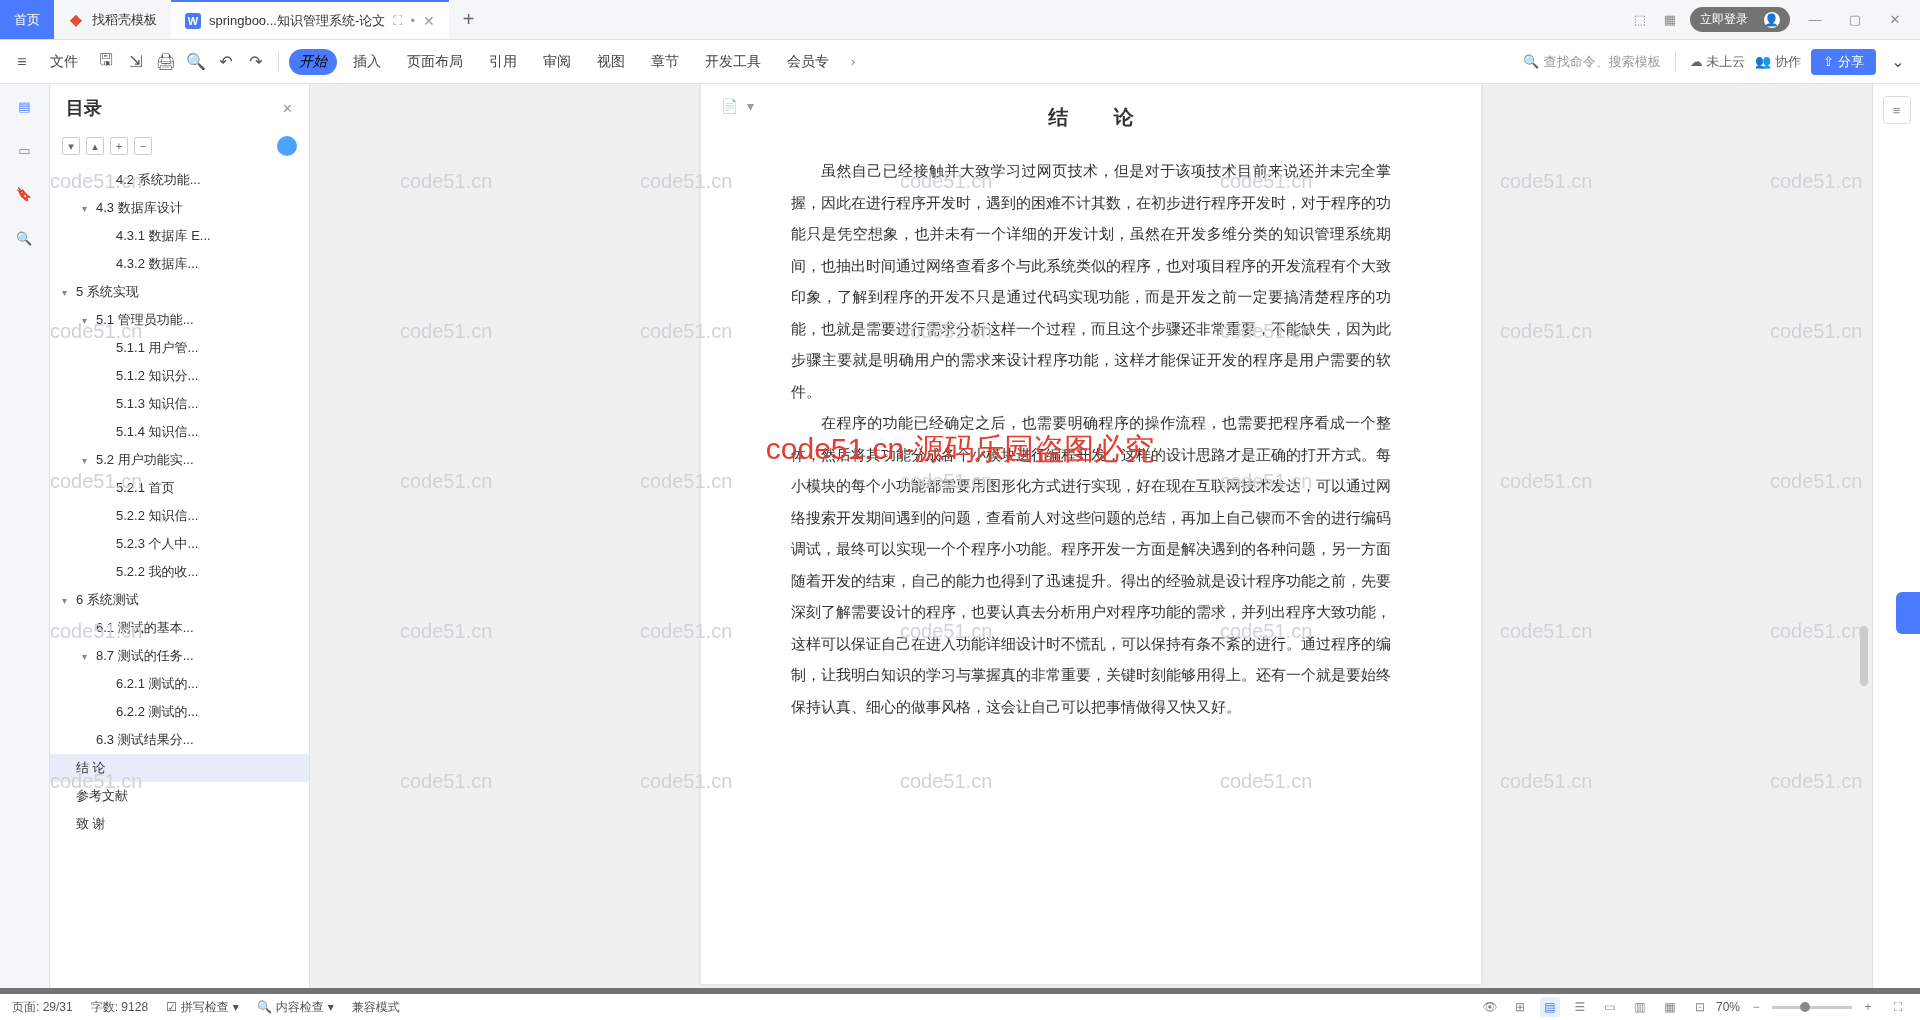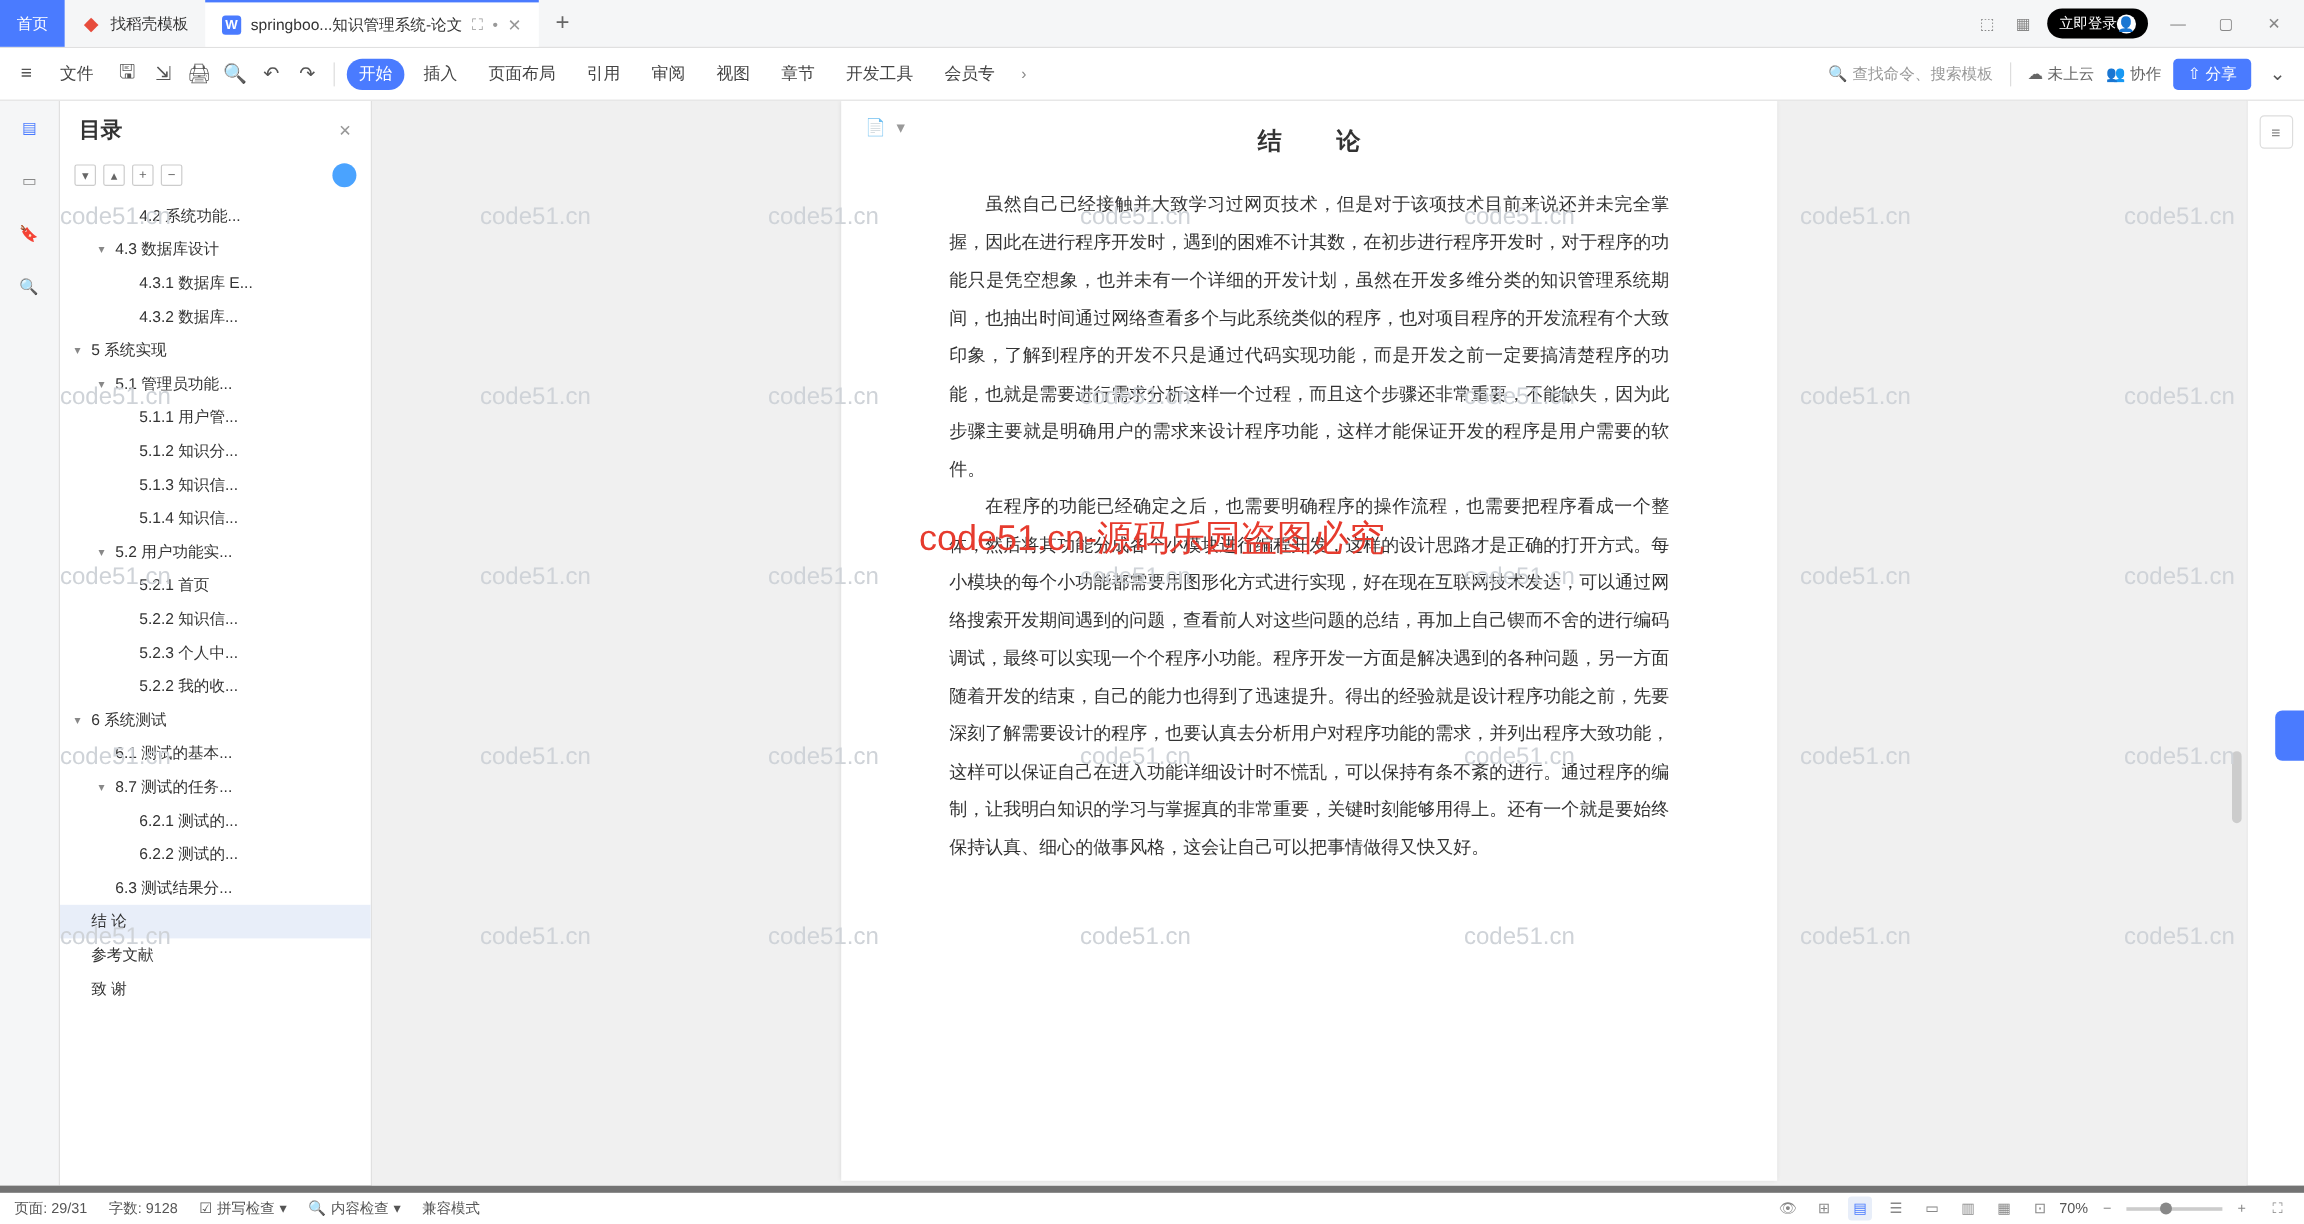--- a/index.html
+++ b/index.html
@@ -12,29 +12,29 @@
 .tab.home { background: #4a7bff; color: #fff; }
 .tab.docao { background: #f5f6f7; }
 .tab.active { background: #fff; border-top: 2px solid #4a7bff; }
 .tab-icon { width: 16px; height: 16px; display: inline-flex; align-items: center; justify-content: center; }
 .tab-icon.w { background: #4a7bff; color: #fff; border-radius: 3px; font-size: 11px; font-weight: bold; }
 .tab-icon.red { color: #e74c3c; font-size: 16px; }
 .tab-close { color: #999; font-size: 14px; }
 .tab-add { width: 40px; display: flex; align-items: center; justify-content: center; color: #666; font-size: 20px; cursor: pointer; }
 .titlebar-right { margin-left: auto; display: flex; align-items: center; gap: 10px; padding-right: 10px; }
 .tbr-icon { width: 20px; height: 20px; color: #888; display: inline-flex; align-items: center; justify-content: center; cursor: pointer; }
-.login-btn { background: #000000; color: #fff; border-radius: 14px; padding: 4px 10px; display: flex; align-items: flex-end; gap: 0; font-size: 12px; cursor: pointer; }
+.login-btn { background: #737373; color: #fff; border-radius: 14px; padding: 4px 10px; display: flex; align-items: flex-end; gap: 16px; font-size: 12px; cursor: pointer; }
 .win-ctl { width: 30px; text-align: center; color: #888; cursor: pointer; }
 
 
 .toolbar { height: 44px; border-bottom: 1px solid #e0e0e0; display: flex; align-items: center; padding: 0 10px; gap: 6px; background: #fff; }
 .tb-sec { display: flex; align-items: center; gap: 6px; }
 .tb-icon { width: 24px; height: 24px; display: flex; align-items: center; justify-content: center; color: #555; cursor: pointer; font-size: 16px; }
 .tb-text { padding: 4px 10px; color: #444; cursor: pointer; font-size: 14px; }
-.tb-text.active { background: #4a7bff; color: #ffffff; border-radius: 14px; }
+.tb-text.active { background: #4a7bff; color: #000000; border-radius: 14px; font-style: italic; }
 .tb-divider { width: 1px; height: 20px; background: #ddd; margin: 0 4px; }
 .toolbar-right { margin-left: auto; display: flex; align-items: center; gap: 10px; }
 .search-box { color: #999; font-size: 13px; cursor: pointer; }
 .share-btn { background: #4a7bff; color: #fff; border-radius: 4px; padding: 4px 12px; display: flex; align-items: center; gap: 4px; cursor: pointer; }
 
 
 .main { flex: 1; display: flex; overflow: hidden; }
 .left-rail { width: 50px; background: #f5f6f7; border-right: 1px solid #e0e0e0; display: flex; flex-direction: column; align-items: center; padding-top: 10px; gap: 20px; }
 .rail-icon { width: 24px; height: 24px; color: #888; cursor: pointer; display: flex; align-items: center; justify-content: center; }
 .rail-icon.active { color: #4a7bff; }

